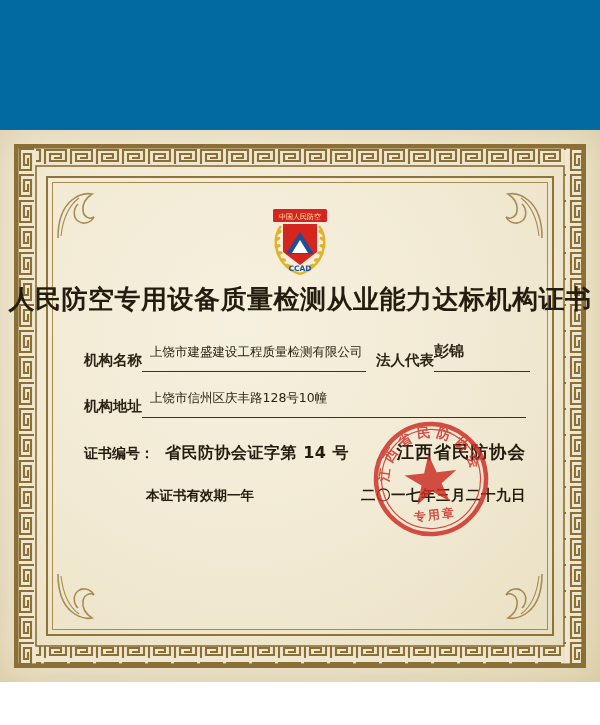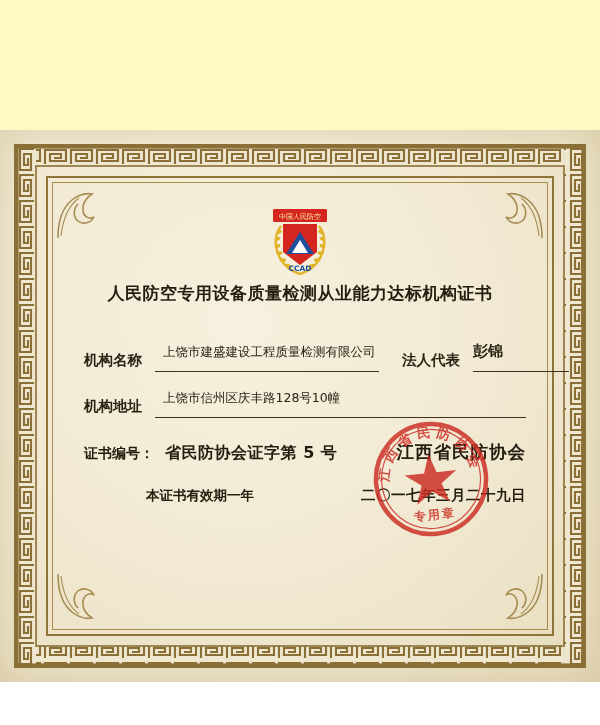--- a/index.html
+++ b/index.html
@@ -10,21 +10,21 @@
   body {
     width: 600px;
     height: 725px;
     font-family: "Liberation Sans", sans-serif;
     overflow: hidden;
   }
   #page {
     position: relative;
     width: 600px;
     height: 608px;
-    background: #fef9c3;
+    background: #0369a1;
   }
 
   
   .cert-paper {
     position: absolute;
     left: 0;
     top: 130px;
     width: 600px;
     height: 552px;
     background:
@@ -91,41 +91,40 @@
   }
 
   
   .cert-title {
     position: absolute;
     left: 0;
     right: 0;
     top: 152px;
     text-align: center;
     font-family: Liberation Serif, serif;
-    font-size: 17px;
+    font-size: 26px;
     font-weight: bold;
     letter-spacing: 0.5px;
     color: #241c0e;
     white-space: nowrap;
   }
 
   
   .rows {
     position: absolute;
     left: 84px;
     right: 74px;
     top: 212px;
     font-family: "DejaVu Sans", "Liberation Sans", sans-serif;
     color: #2b2314;
   }
   .row {
     display: flex;
     align-items: flex-end;
     margin-bottom: 18px;
-    gap: 13px;
   }
   .lbl {
     font-size: 14.5px;
     font-weight: bold;
     white-space: nowrap;
     padding-bottom: 2px;
   }
   .val {
     flex: 1;
     font-size: 12.5px;
@@ -296,21 +295,21 @@
       <div class="row row-2">
         <span class="lbl">机构地址</span>
         <span class="val val-addr">上饶市信州区庆丰路128号10幢</span>
       </div>
     </div>
 
     <div class="lower">
       <div class="lower-row">
         <div>
           <span class="cert-no-label">证书编号：</span>
-          <span class="cert-no-value">省民防协会证字第 5 号</span>
+          <span class="cert-no-value">省民防协会证字第 14 号</span>
         </div>
         <div class="issuer">江西省民防协会</div>
       </div>
       <div class="lower-row2">
         <div class="validity">本证书有效期一年</div>
         <div class="issue-date">二〇一七年三月二十九日</div>
       </div>
     </div>
 
     <div class="seal">

